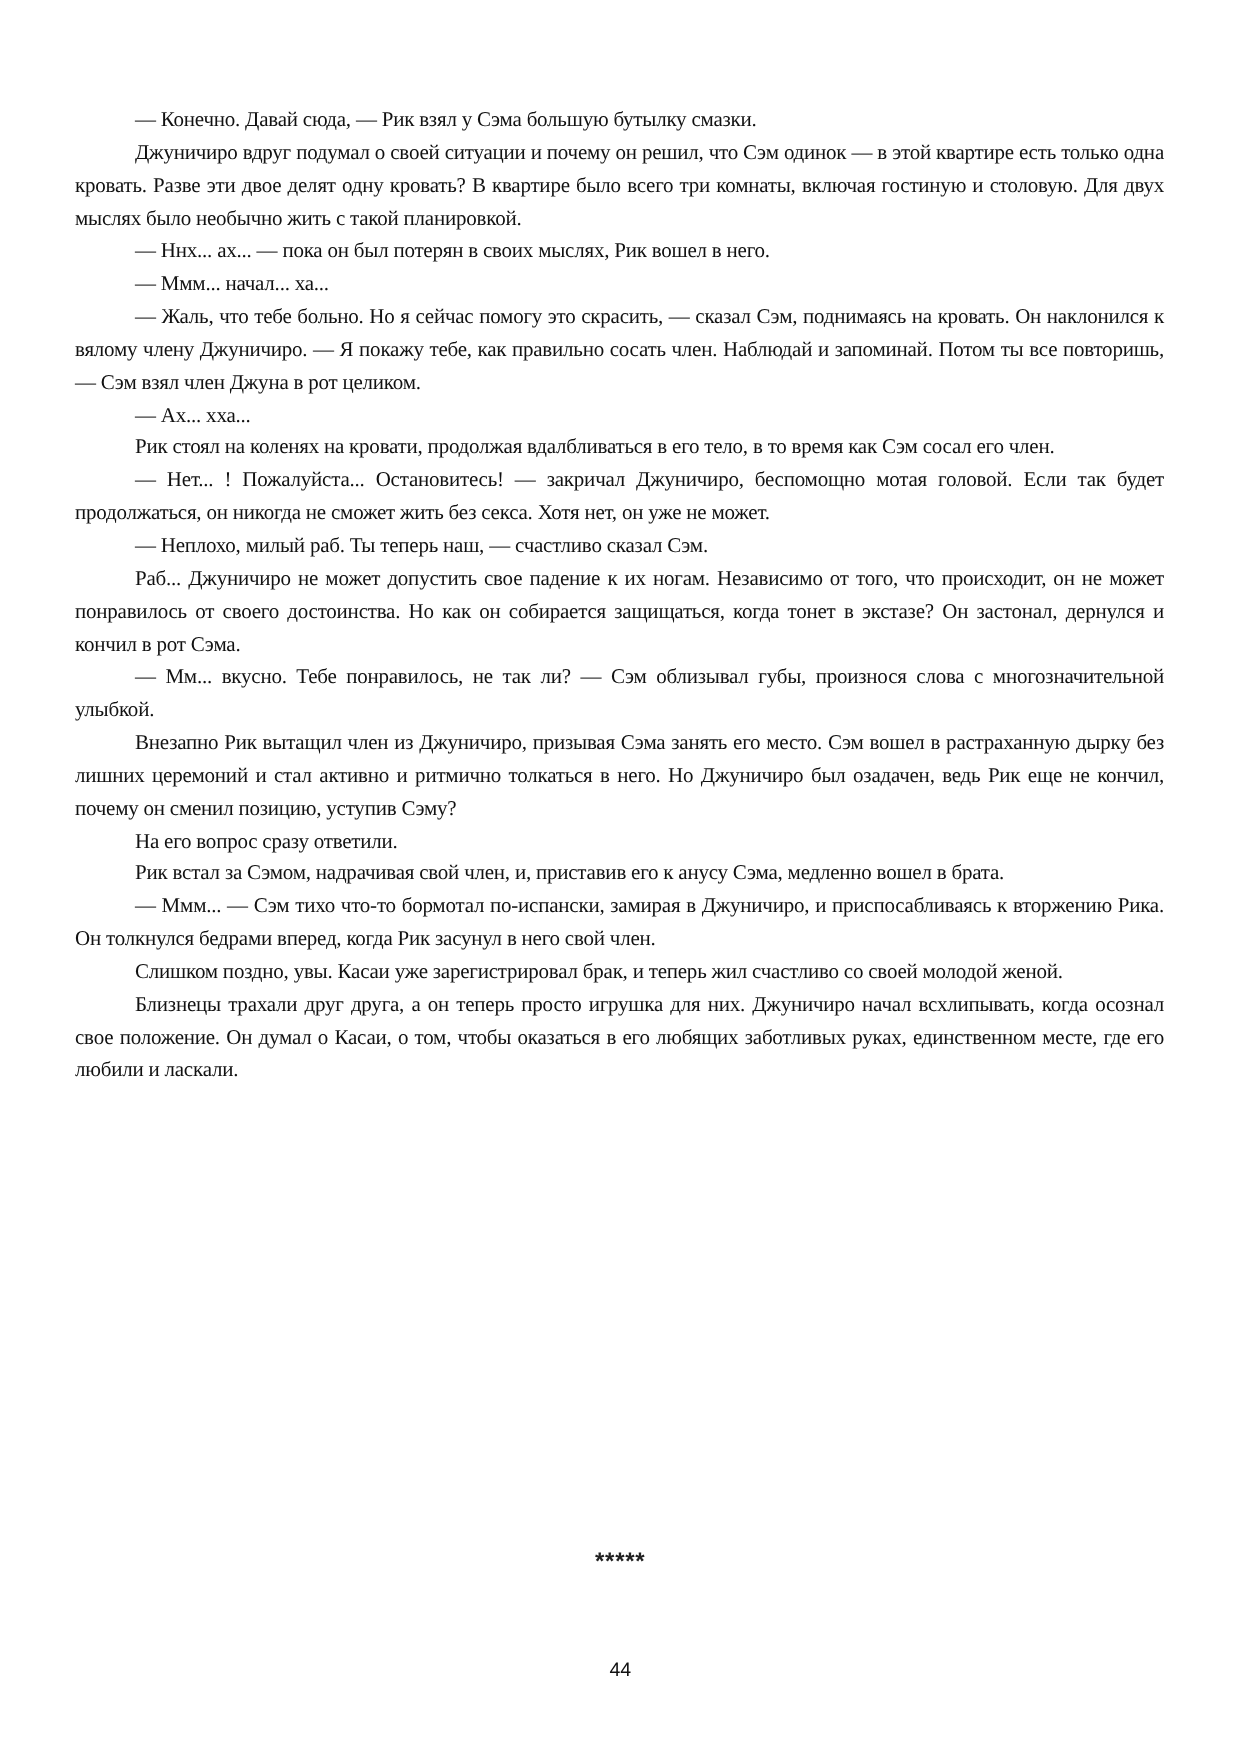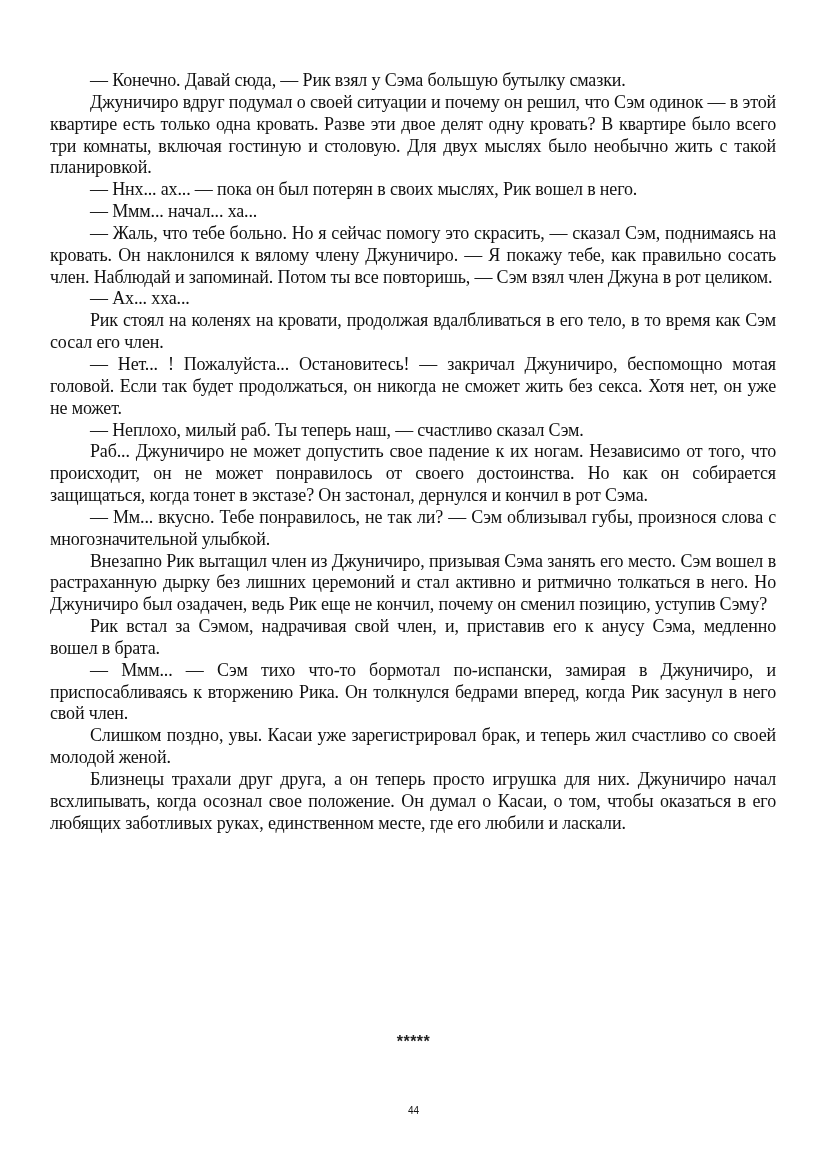--- a/index.html
+++ b/index.html
@@ -6,21 +6,21 @@
   body { width: 827px; height: 1170px; position: relative; overflow: hidden; }
   .page {
     position: absolute; left: 0; top: 0; width: 827px; height: 1170px; background: #ffffff;
   }
   .text-block {
     position: absolute;
     left: 50px;
     top: 70px;
     width: 726px;
     font-family: "Liberation Serif", "DejaVu Serif", serif;
-    font-size: 18px;
+    font-size: 14px;
     line-height: 21.85px;
     color: #111111;
     text-align: justify;
     letter-spacing: -0.15px;
   }
   .text-block p {
     margin: 0;
     text-indent: 40px;
   }
   .separator {
@@ -33,41 +33,42 @@
     font-weight: bold;
     letter-spacing: 0.5px;
     color: #222222;
   }
   .page-number {
     position: absolute;
     left: 0; width: 827px;
     top: 1105px;
     text-align: center;
     font-family: "Liberation Sans", "DejaVu Sans", sans-serif;
-    font-size: 10px;
+    font-size: 13px;
     color: #111111;
   }
 </style>
 </head>
 <body>
 
 <div class="page">
   <div class="text-block">
     <p>— Конечно. Давай сюда, — Рик взял у Сэма большую бутылку смазки.</p>
     <p>Джуничиро вдруг подумал о своей ситуации и почему он решил, что Сэм одинок — в этой квартире есть только одна кровать. Разве эти двое делят одну кровать? В квартире было всего три комнаты, включая гостиную и столовую. Для двух мыслях было необычно жить с такой планировкой.</p>
     <p>— Ннх... ах... — пока он был потерян в своих мыслях, Рик вошел в него.</p>
     <p>— Ммм... начал... ха...</p>
     <p>— Жаль, что тебе больно. Но я сейчас помогу это скрасить, — сказал Сэм, поднимаясь на кровать. Он наклонился к вялому члену Джуничиро. — Я покажу тебе, как правильно сосать член. Наблюдай и запоминай. Потом ты все повторишь, — Сэм взял член Джуна в рот целиком.</p>
     <p>— Ах... хха...</p>
     <p>Рик стоял на коленях на кровати, продолжая вдалбливаться в его тело, в то время как Сэм сосал его член.</p>
     <p>— Нет... ! Пожалуйста... Остановитесь! — закричал Джуничиро, беспомощно мотая головой. Если так будет продолжаться, он никогда не сможет жить без секса. Хотя нет, он уже не может.</p>
     <p>— Неплохо, милый раб. Ты теперь наш, — счастливо сказал Сэм.</p>
     <p>Раб... Джуничиро не может допустить свое падение к их ногам. Независимо от того, что происходит, он не может понравилось от своего достоинства. Но как он собирается защищаться, когда тонет в экстазе? Он застонал, дернулся и кончил в рот Сэма.</p>
     <p>— Мм... вкусно. Тебе понравилось, не так ли? — Сэм облизывал губы, произнося слова с многозначительной улыбкой.</p>
     <p>Внезапно Рик вытащил член из Джуничиро, призывая Сэма занять его место. Сэм вошел в растраханную дырку без лишних церемоний и стал активно и ритмично толкаться в него. Но Джуничиро был озадачен, ведь Рик еще не кончил, почему он сменил позицию, уступив Сэму?</p>
+    <p>На его вопрос сразу ответили.</p>
     <p>Рик встал за Сэмом, надрачивая свой член, и, приставив его к анусу Сэма, медленно вошел в брата.</p>
     <p>— Ммм... — Сэм тихо что-то бормотал по-испански, замирая в Джуничиро, и приспосабливаясь к вторжению Рика. Он толкнулся бедрами вперед, когда Рик засунул в него свой член.</p>
     <p>Слишком поздно, увы. Касаи уже зарегистрировал брак, и теперь жил счастливо со своей молодой женой.</p>
     <p>Близнецы трахали друг друга, а он теперь просто игрушка для них. Джуничиро начал всхлипывать, когда осознал свое положение. Он думал о Касаи, о том, чтобы оказаться в его любящих заботливых руках, единственном месте, где его любили и ласкали.</p>
   </div>
 
   <div class="separator">*****</div>
 
   <div class="page-number">44</div>
 </div>

